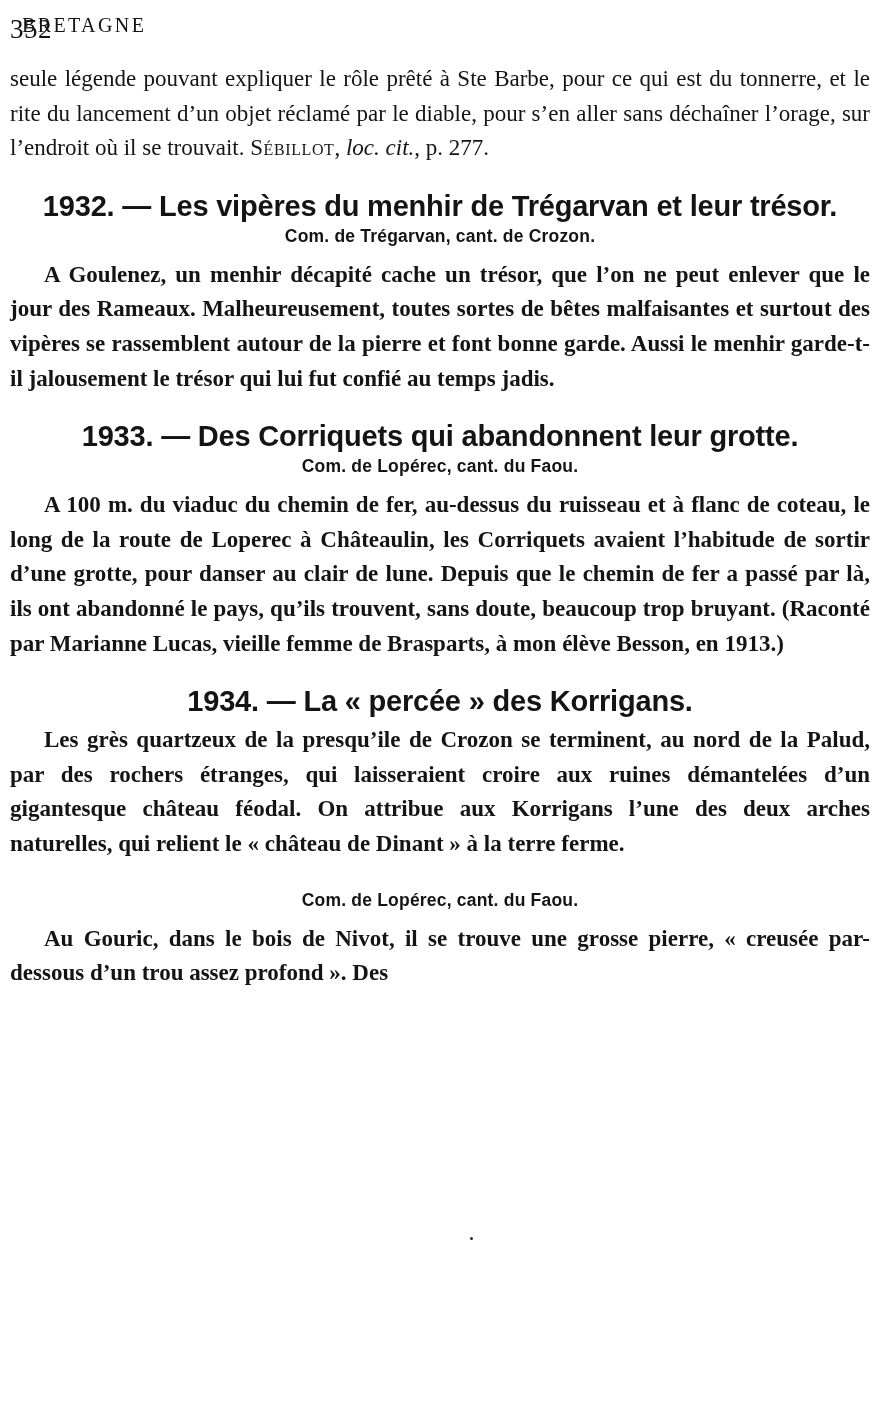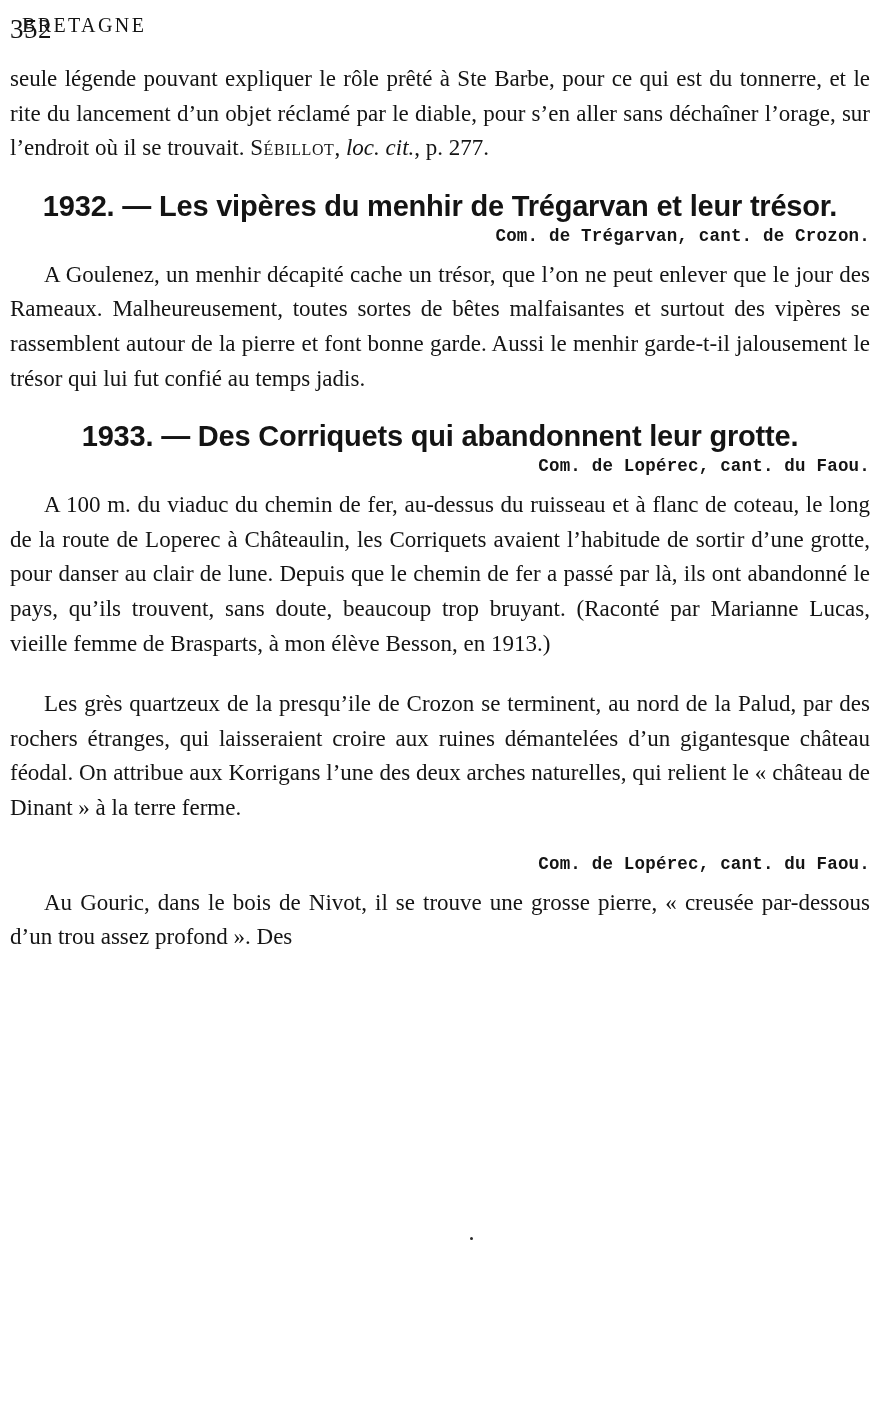--- a/index.html
+++ b/index.html
@@ -53,20 +53,21 @@
     text-justify: inter-word;
     margin: 0;
     padding: 0;
     hyphens: none;
   }
   .para.first {
     margin-top: 14px;
   }
   .para.indent {
     text-indent: 34px;
+    font-weight: bold;
   }
   .sc {
     font-variant: small-caps;
     letter-spacing: 0.6px;
   }
   .ital {
     font-style: italic;
   }
   
   .tale {
@@ -75,22 +76,22 @@
   .tale-title {
     text-align: center;
     font-family: "Liberation Sans", sans-serif;
     font-weight: bold;
     font-size: 29px;
     letter-spacing: -0.2px;
     line-height: 28px;
     margin: 0 0 4px 0;
   }
   .tale-sub {
-    text-align: right;
-    font-family: Liberation Mono, monospace;
+    text-align: center;
+    font-family: Liberation Sans, sans-serif;
     font-weight: bold;
     font-size: 17.5px;
     letter-spacing: 0.2px;
     line-height: 24px;
     margin: 0 0 10px 0;
   }
   .tale-body {
     margin-top: 8px;
   }
   .stray-dot {
@@ -121,20 +122,21 @@
     <p class="para indent tale-body">A Goulenez, un menhir décapité cache un trésor, que l’on ne peut enlever que le jour des Rameaux. Malheureusement, toutes sortes de bêtes malfaisantes et surtout des vipères se rassemblent autour de la pierre et font bonne garde. Aussi le menhir garde-t-il jalousement le trésor qui lui fut confié au temps jadis.</p>
   </div>
 
   <div class="tale">
     <p class="tale-title"><span>1933.</span><span> — </span><span>Des Corriquets qui abandonnent leur grotte.</span></p>
     <p class="tale-sub">Com. de Lopérec, cant. du Faou.</p>
     <p class="para indent tale-body">A 100 m. du viaduc du chemin de fer, au-dessus du ruisseau et à flanc de coteau, le long de la route de Loperec à Châteaulin, les Corriquets avaient l’habitude de sortir d’une grotte, pour danser au clair de lune. Depuis que le chemin de fer a passé par là, ils ont abandonné le pays, qu’ils trouvent, sans doute, beaucoup trop bruyant. (Raconté par Marianne Lucas, vieille femme de Brasparts, à mon élève Besson, en 1913.)</p>
   </div>
 
   <div class="tale">
+    <p class="tale-title"><span>1934.</span><span> — </span><span>La « percée » des Korrigans.</span></p>
     <p class="para indent tale-body">Les grès quartzeux de la presqu’ile de Crozon se terminent, au nord de la Palud, par des rochers étranges, qui laisseraient croire aux ruines démantelées d’un gigantesque château féodal. On attribue aux Korrigans l’une des deux arches naturelles, qui relient le « château de Dinant » à la terre ferme.</p>
   </div>
 
   <div class="tale">
     <p class="tale-sub">Com. de Lopérec, cant. du Faou.</p>
     <p class="para indent tale-body">Au Gouric, dans le bois de Nivot, il se trouve une grosse pierre, « creusée par-dessous d’un trou assez profond ». Des</p>
   </div>
 
   <span class="stray-dot"></span>
 </div>

